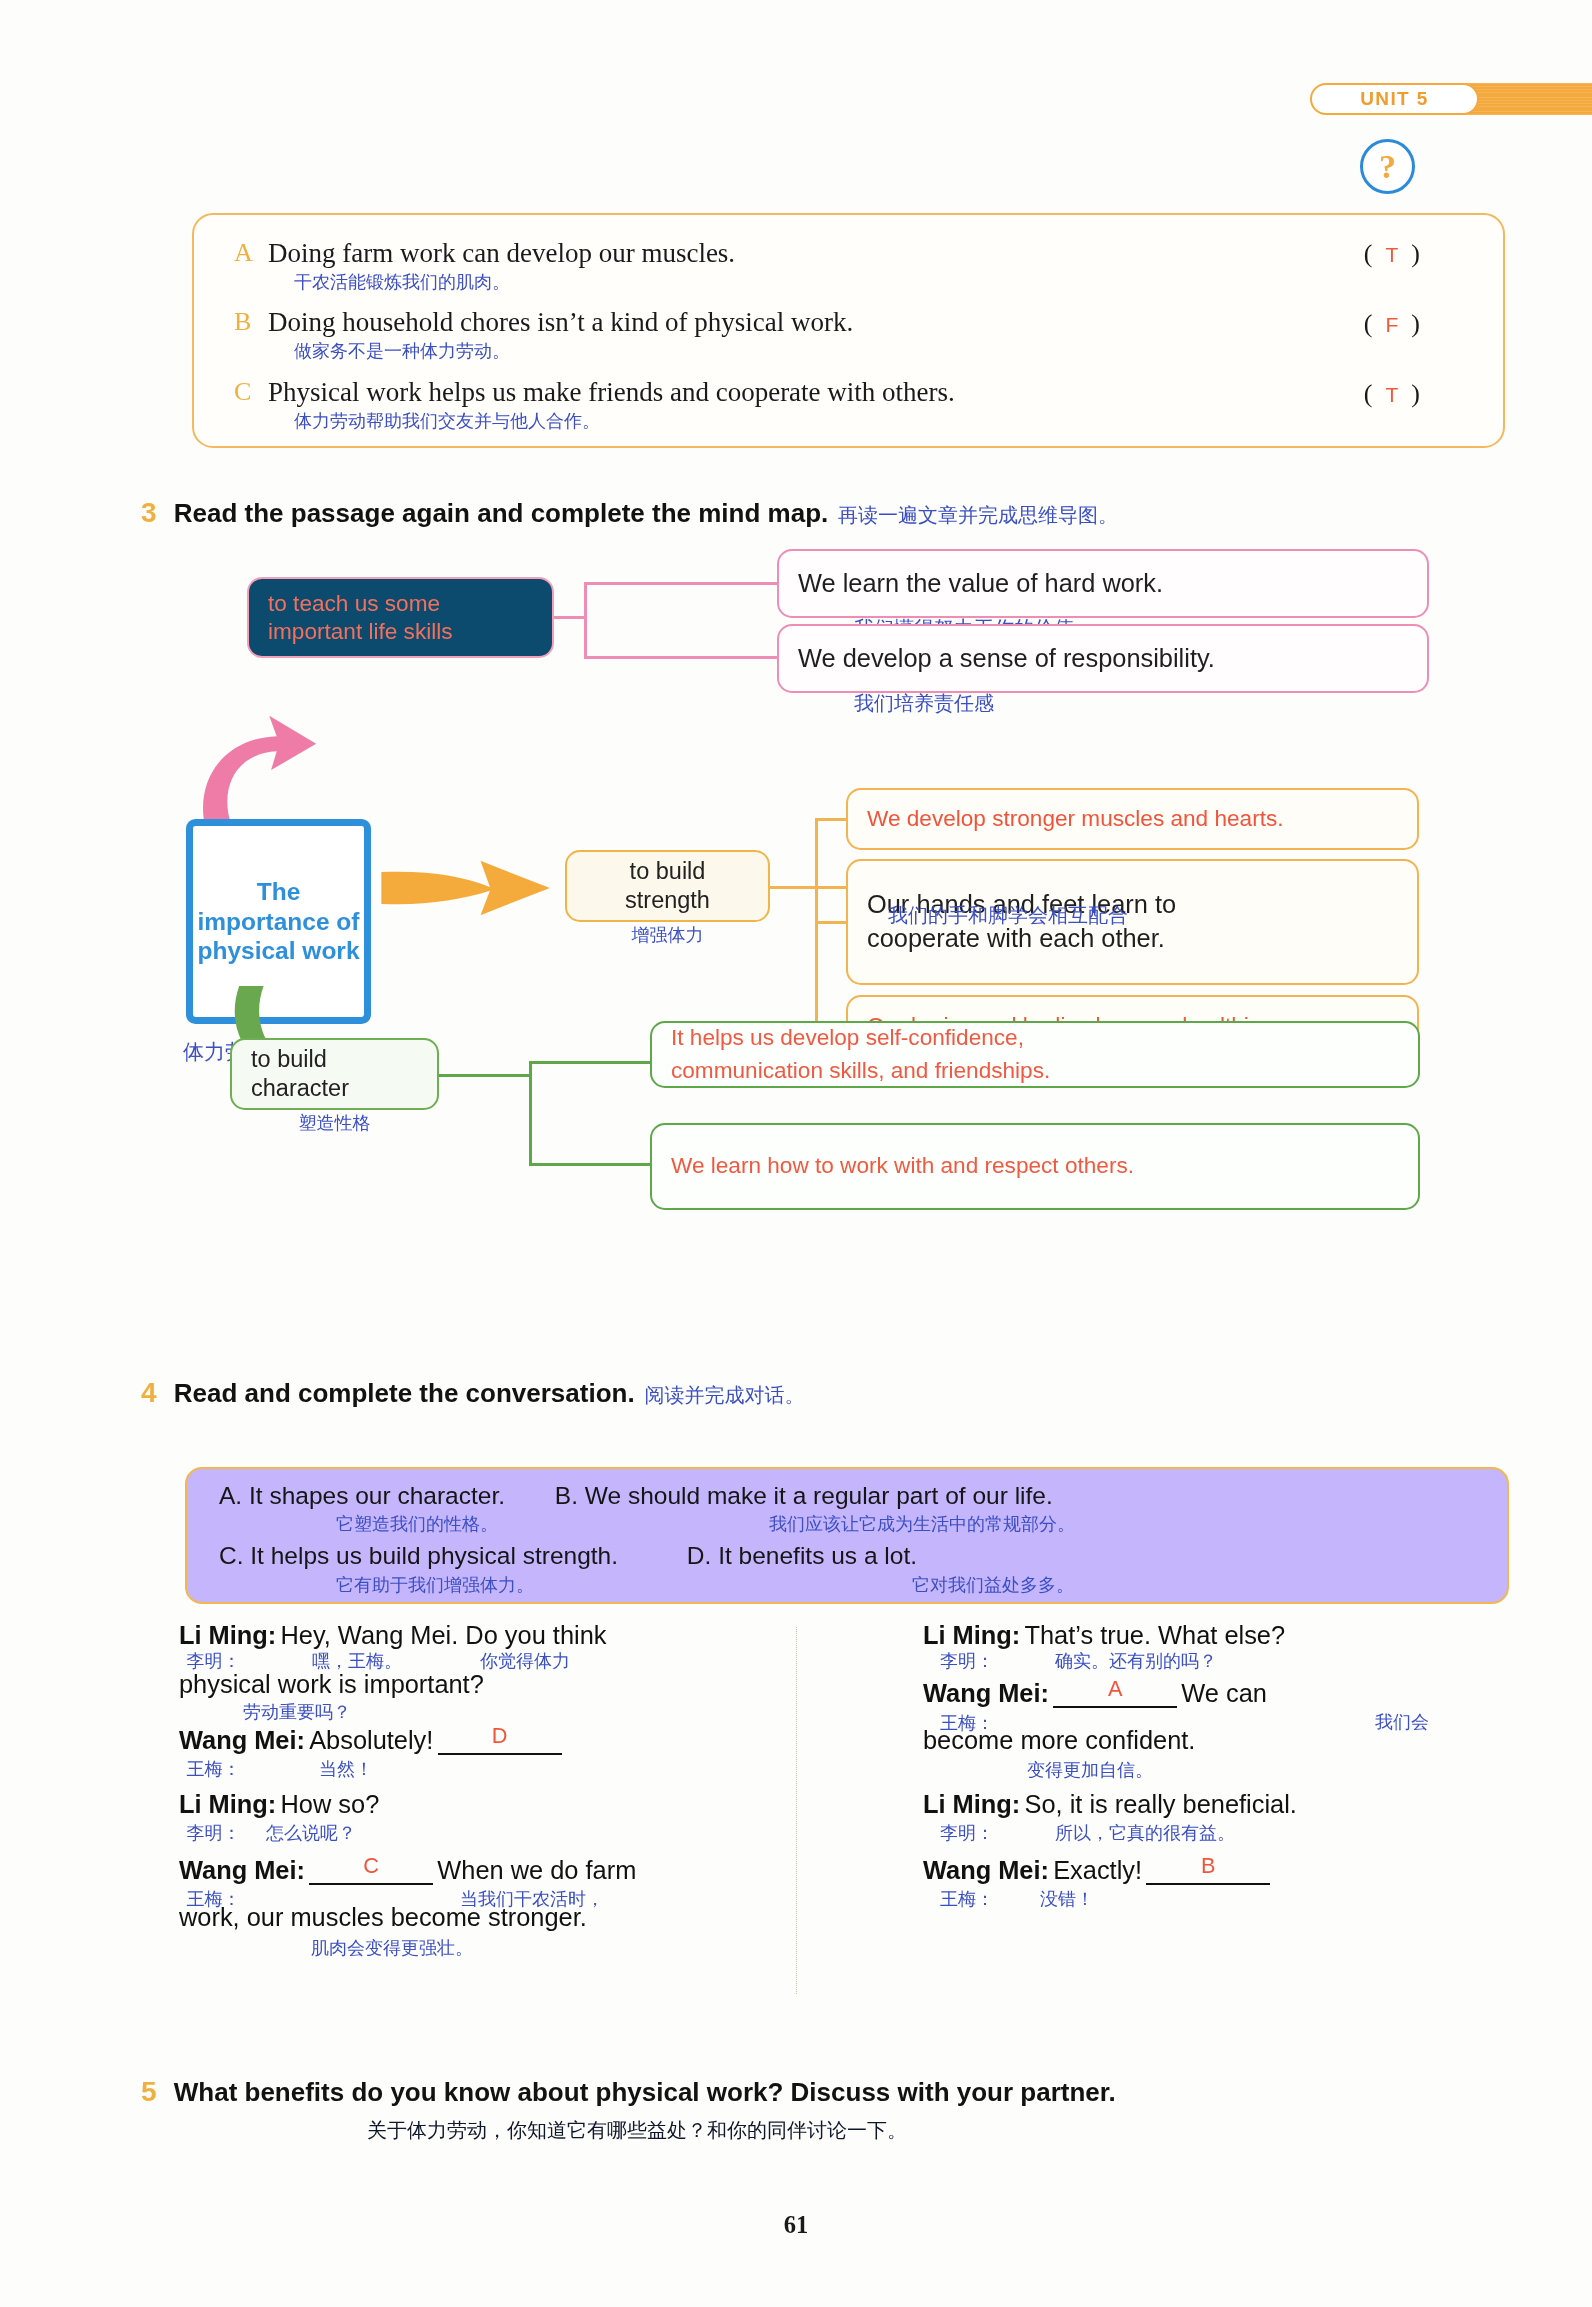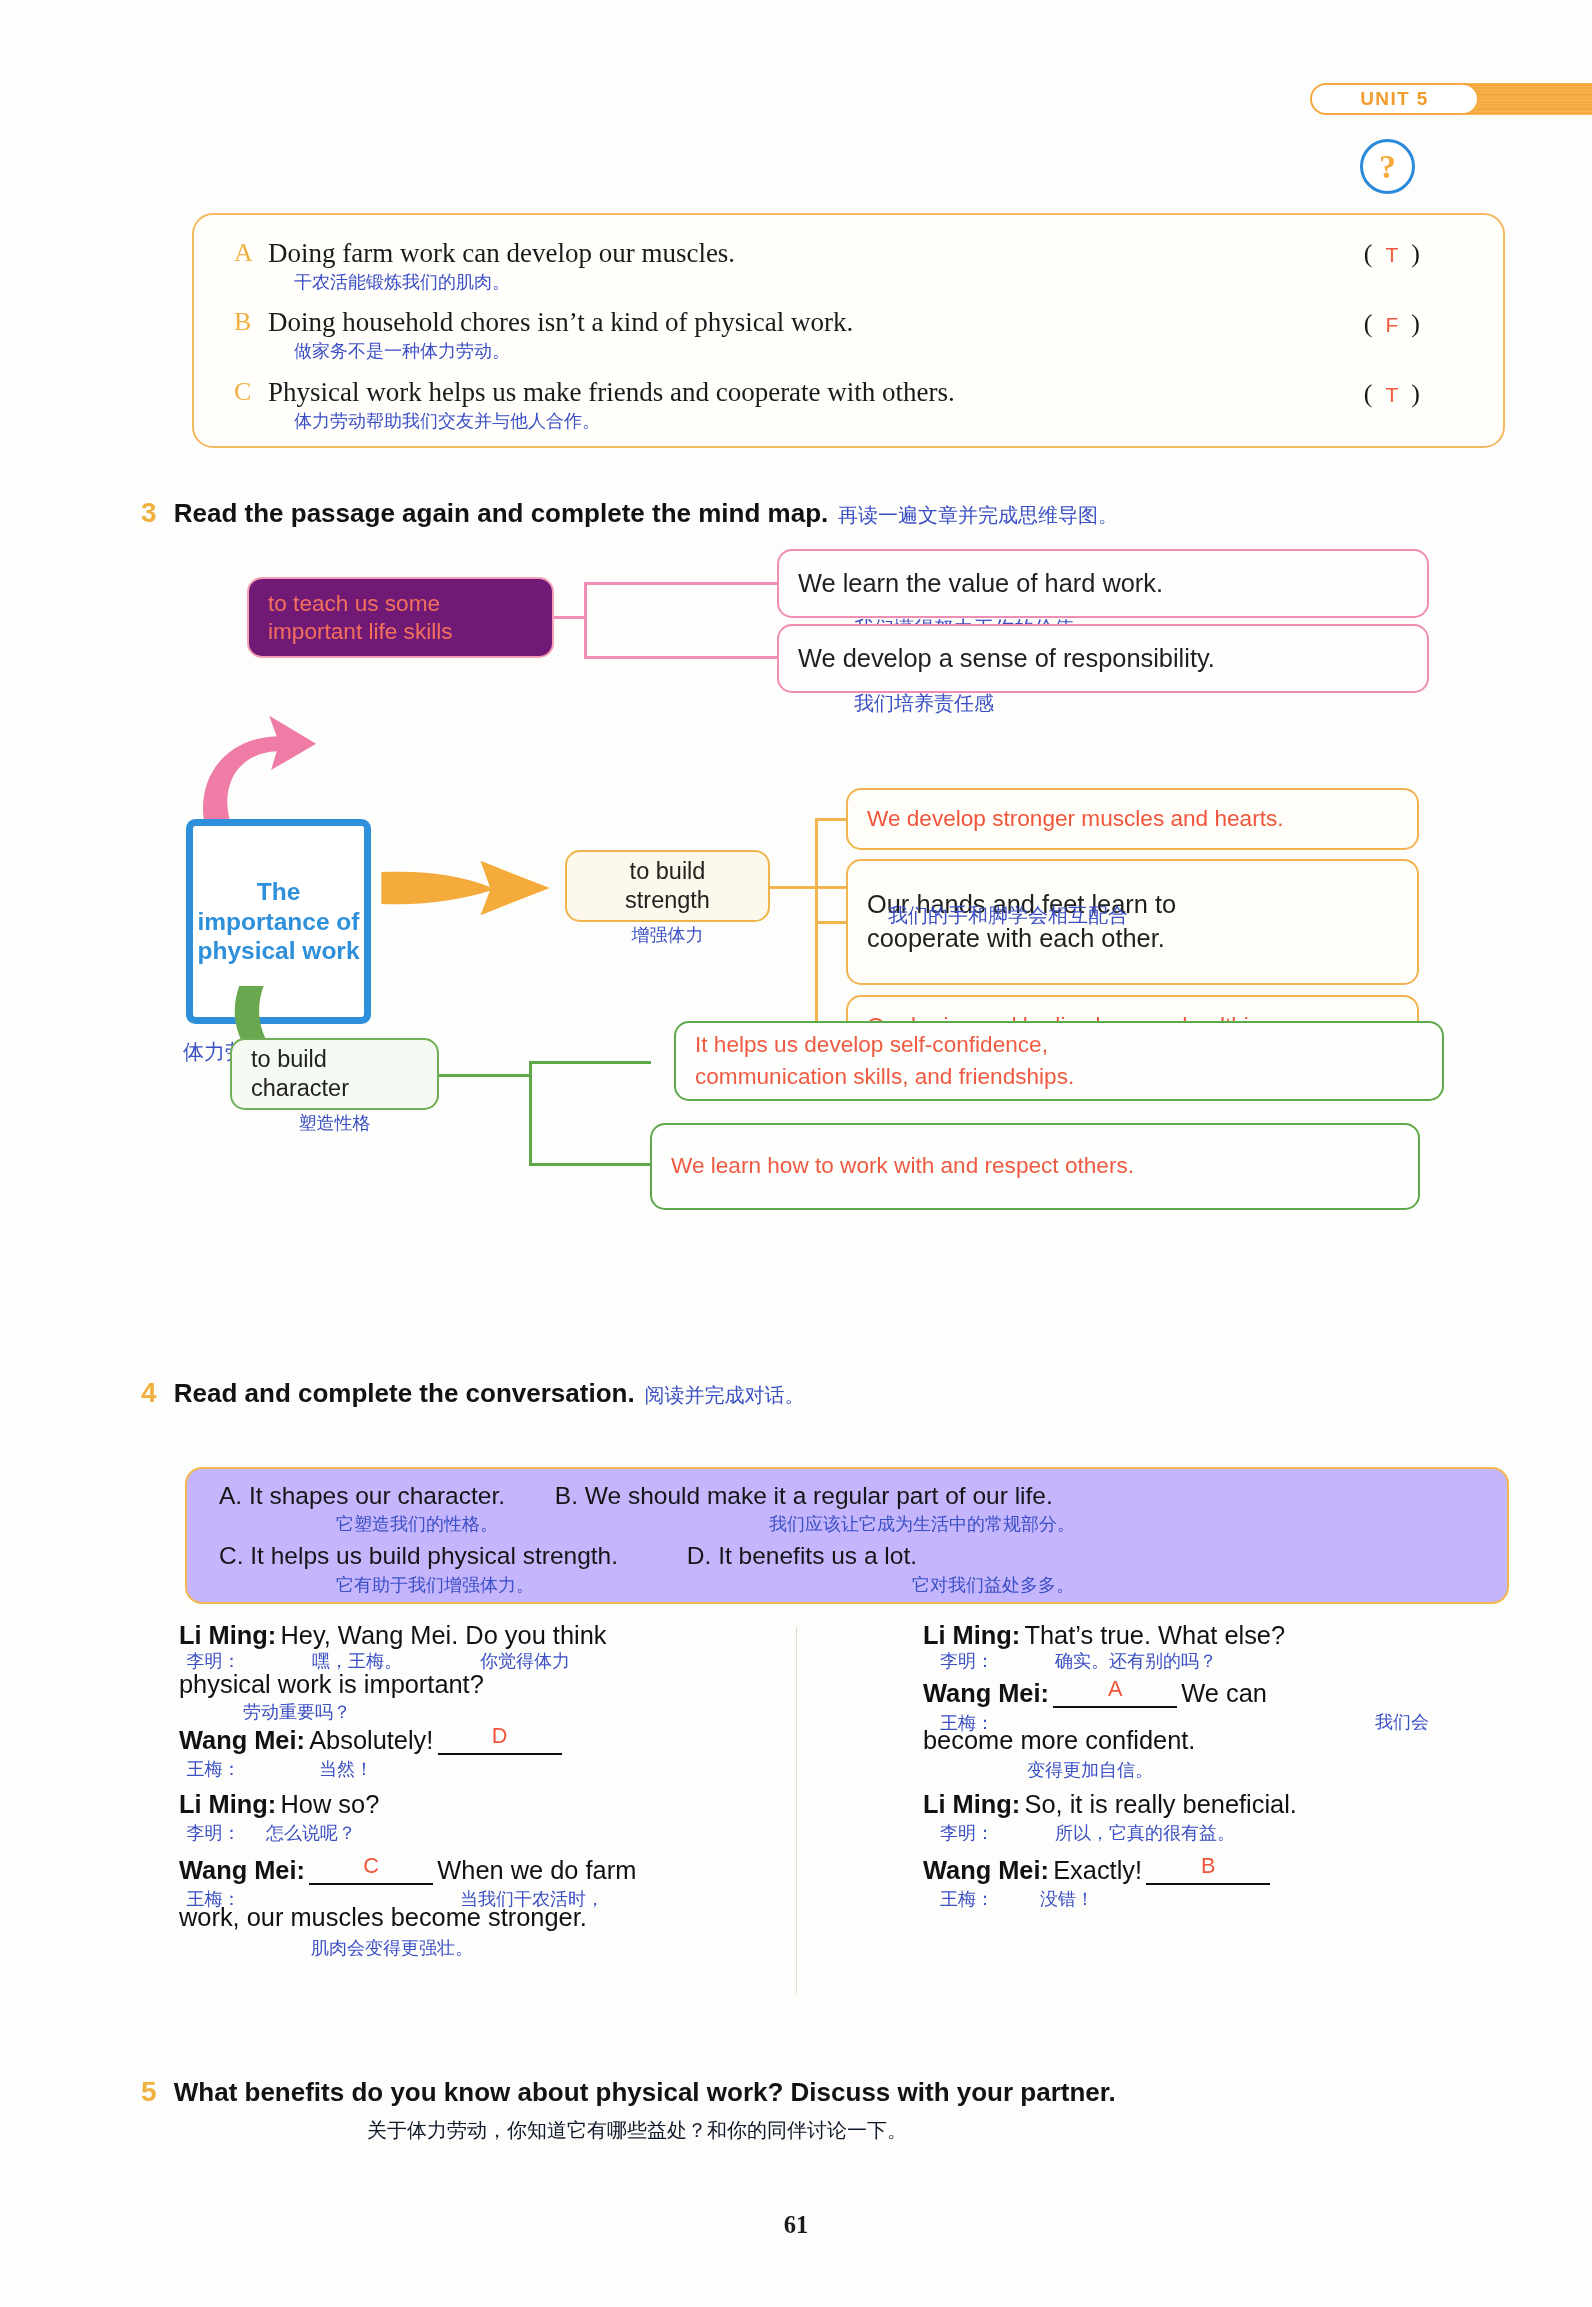--- a/index.html
+++ b/index.html
@@ -164,21 +164,21 @@
     color: #3b4fc4;
     font-family: "DejaVu Sans", sans-serif;
     font-size: 18px;
   }
 
   
   .pink-cat {
     left: 247px; top: 36px;
     width: 307px; height: 81px;
     border: 2.4px solid #f4a0b8;
-    background: #701a75;
+    background: #0c4a6e;
     color: #f4705c;
     font-size: 22.6px;
   }
   .pink-leaf {
     border: 2.4px solid #ef8eb4;
     background: #fffdfe;
     color: #1f1f1f;
     font-size: 25.4px;
     left: 777px;
     width: 652px;
@@ -278,21 +278,21 @@
   }
   .green-leaf {
     border: 2.4px solid #5fa84a;
     background: #fdfffc;
     left: 650px;
     width: 770px;
     color: #f05a42;
     font-size: 22.6px;
     line-height: 1.42;
   }
-  .green-leaf.g1 { top: 480px; height: 80px; margin-left: 24px; }
+  .green-leaf.g1 { top: 480px; height: 67px; }
   .green-leaf.g2 { top: 582px; height: 87px; align-items: center; }
 
   
   .conn { position: absolute; background: #f2b451; }
   .conn.pink { background: #ef8eb4; }
   .conn.green { background: #5fa84a; }
 
   
   .arrow { position: absolute; }
 

